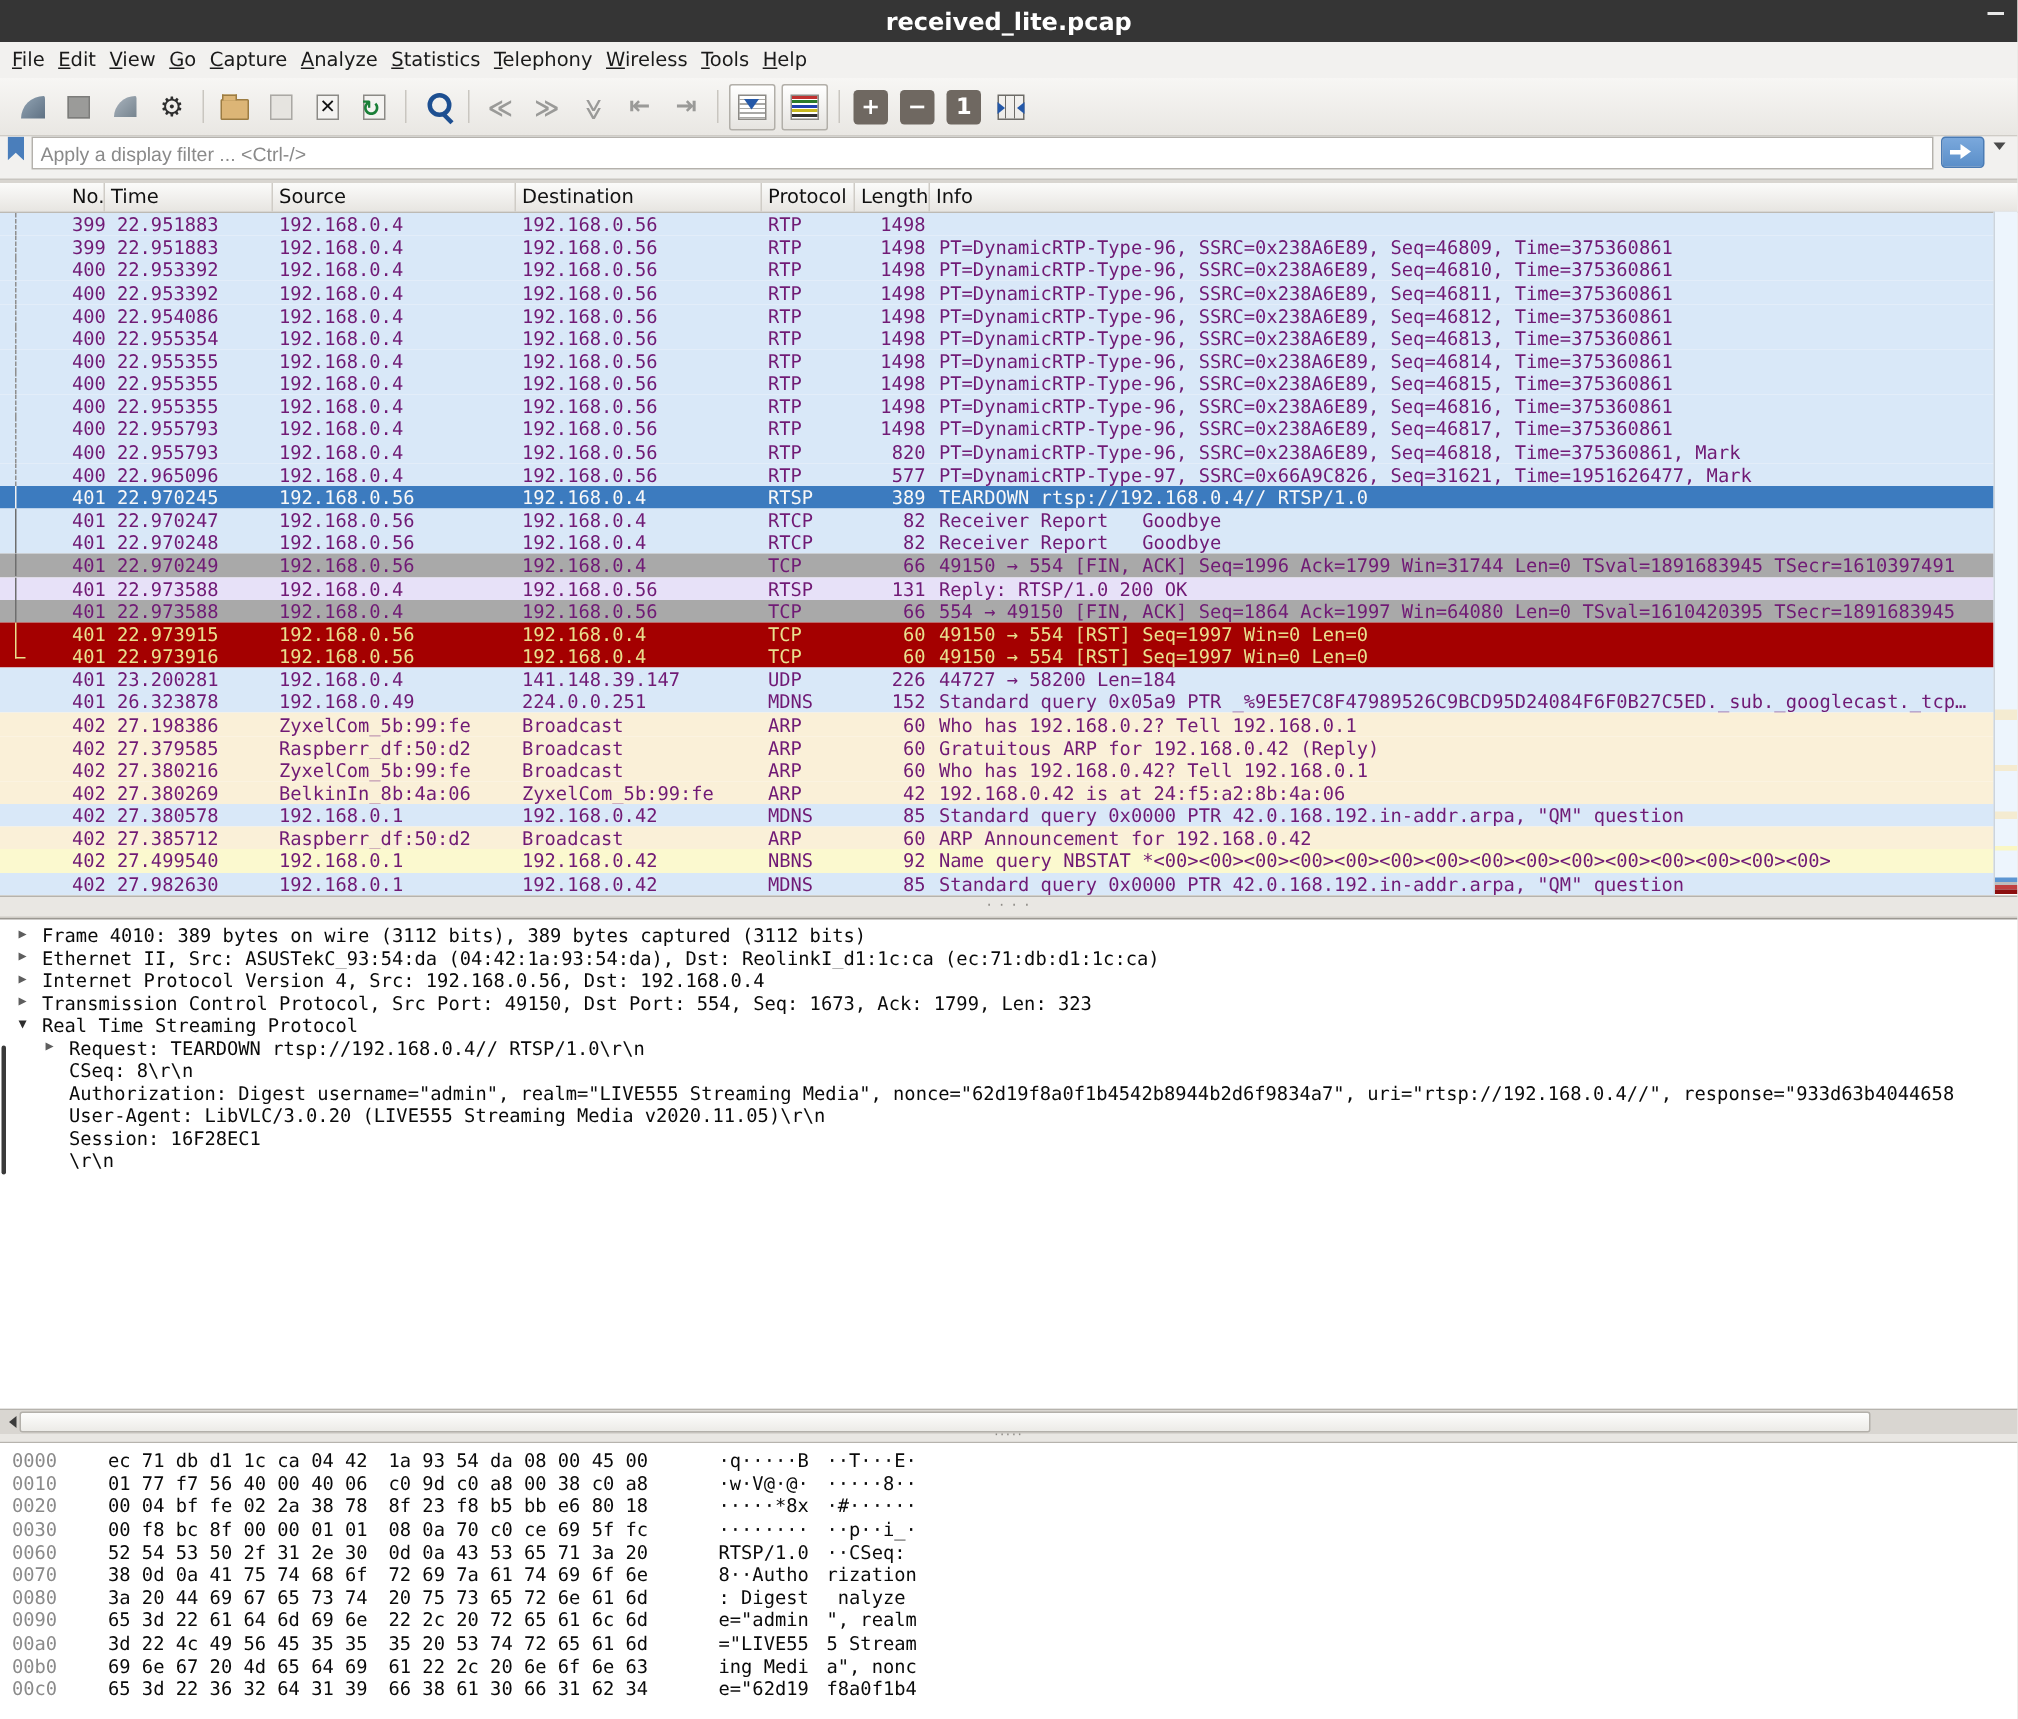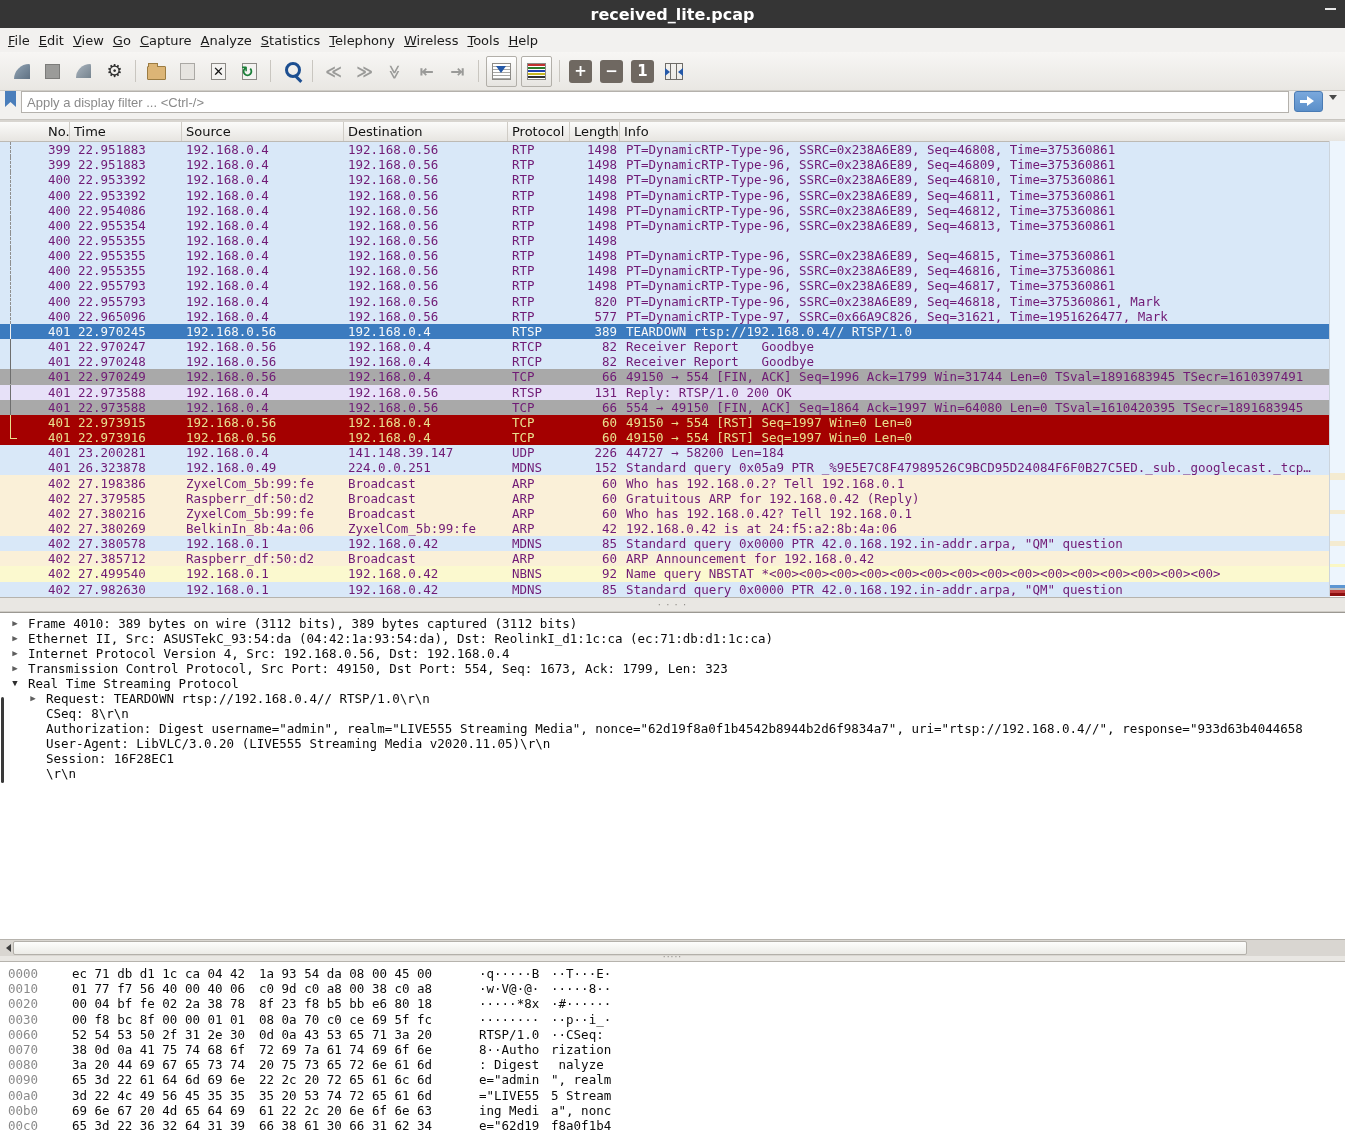--- a/index.html
+++ b/index.html
@@ -240,27 +240,27 @@
         <span>Protocol</span>
       </div>
     <div class="hcell" style="width:50px">
         <span>Length</span>
       </div>
     <div class="hcell" style="flex:1;border-right:none">
         <span>Info</span>
       </div>
   </div>
   <div class="list-body" id="plist-body">
-      <div class="prow mono c-blue"><span class="cl cl-no"><span class="mark m-dash"></span>3998</span><span class="cl cl-t">22.951883</span><span class="cl cl-s">192.168.0.4</span><span class="cl cl-d">192.168.0.56</span><span class="cl cl-p">RTP</span><span class="cl cl-l">1498</span><span class="cl cl-i">PT=DynamicRTP-Type-96, SSRC=0x238A6E89, Seq=46808, Time=375360861</span></div>
+      <div class="prow mono c-blue"><span class="cl cl-no"><span class="mark m-dash"></span>3998</span><span class="cl cl-t">22.951883</span><span class="cl cl-s">192.168.0.4</span><span class="cl cl-d">192.168.0.56</span><span class="cl cl-p">RTP</span><span class="cl cl-l">1498</span></div>
       <div class="prow mono c-blue"><span class="cl cl-no"><span class="mark m-dash"></span>3999</span><span class="cl cl-t">22.951883</span><span class="cl cl-s">192.168.0.4</span><span class="cl cl-d">192.168.0.56</span><span class="cl cl-p">RTP</span><span class="cl cl-l">1498</span><span class="cl cl-i">PT=DynamicRTP-Type-96, SSRC=0x238A6E89, Seq=46809, Time=375360861</span></div>
       <div class="prow mono c-blue"><span class="cl cl-no"><span class="mark m-dash"></span>4000</span><span class="cl cl-t">22.953392</span><span class="cl cl-s">192.168.0.4</span><span class="cl cl-d">192.168.0.56</span><span class="cl cl-p">RTP</span><span class="cl cl-l">1498</span><span class="cl cl-i">PT=DynamicRTP-Type-96, SSRC=0x238A6E89, Seq=46810, Time=375360861</span></div>
       <div class="prow mono c-blue"><span class="cl cl-no"><span class="mark m-dash"></span>4001</span><span class="cl cl-t">22.953392</span><span class="cl cl-s">192.168.0.4</span><span class="cl cl-d">192.168.0.56</span><span class="cl cl-p">RTP</span><span class="cl cl-l">1498</span><span class="cl cl-i">PT=DynamicRTP-Type-96, SSRC=0x238A6E89, Seq=46811, Time=375360861</span></div>
       <div class="prow mono c-blue"><span class="cl cl-no"><span class="mark m-dash"></span>4002</span><span class="cl cl-t">22.954086</span><span class="cl cl-s">192.168.0.4</span><span class="cl cl-d">192.168.0.56</span><span class="cl cl-p">RTP</span><span class="cl cl-l">1498</span><span class="cl cl-i">PT=DynamicRTP-Type-96, SSRC=0x238A6E89, Seq=46812, Time=375360861</span></div>
       <div class="prow mono c-blue"><span class="cl cl-no"><span class="mark m-dash"></span>4003</span><span class="cl cl-t">22.955354</span><span class="cl cl-s">192.168.0.4</span><span class="cl cl-d">192.168.0.56</span><span class="cl cl-p">RTP</span><span class="cl cl-l">1498</span><span class="cl cl-i">PT=DynamicRTP-Type-96, SSRC=0x238A6E89, Seq=46813, Time=375360861</span></div>
-      <div class="prow mono c-blue"><span class="cl cl-no"><span class="mark m-dash"></span>4004</span><span class="cl cl-t">22.955355</span><span class="cl cl-s">192.168.0.4</span><span class="cl cl-d">192.168.0.56</span><span class="cl cl-p">RTP</span><span class="cl cl-l">1498</span></div>
+      <div class="prow mono c-blue"><span class="cl cl-no"><span class="mark m-dash"></span>4004</span><span class="cl cl-t">22.955355</span><span class="cl cl-s">192.168.0.4</span><span class="cl cl-d">192.168.0.56</span><span class="cl cl-p">RTP</span><span class="cl cl-l">1498</span><span class="cl cl-i">PT=DynamicRTP-Type-96, SSRC=0x238A6E89, Seq=46814, Time=375360861</span></div>
       <div class="prow mono c-blue"><span class="cl cl-no"><span class="mark m-dash"></span>4005</span><span class="cl cl-t">22.955355</span><span class="cl cl-s">192.168.0.4</span><span class="cl cl-d">192.168.0.56</span><span class="cl cl-p">RTP</span><span class="cl cl-l">1498</span><span class="cl cl-i">PT=DynamicRTP-Type-96, SSRC=0x238A6E89, Seq=46815, Time=375360861</span></div>
       <div class="prow mono c-blue"><span class="cl cl-no"><span class="mark m-dash"></span>4006</span><span class="cl cl-t">22.955355</span><span class="cl cl-s">192.168.0.4</span><span class="cl cl-d">192.168.0.56</span><span class="cl cl-p">RTP</span><span class="cl cl-l">1498</span><span class="cl cl-i">PT=DynamicRTP-Type-96, SSRC=0x238A6E89, Seq=46816, Time=375360861</span></div>
       <div class="prow mono c-blue"><span class="cl cl-no"><span class="mark m-dash"></span>4007</span><span class="cl cl-t">22.955793</span><span class="cl cl-s">192.168.0.4</span><span class="cl cl-d">192.168.0.56</span><span class="cl cl-p">RTP</span><span class="cl cl-l">1498</span><span class="cl cl-i">PT=DynamicRTP-Type-96, SSRC=0x238A6E89, Seq=46817, Time=375360861</span></div>
       <div class="prow mono c-blue"><span class="cl cl-no"><span class="mark m-dash"></span>4008</span><span class="cl cl-t">22.955793</span><span class="cl cl-s">192.168.0.4</span><span class="cl cl-d">192.168.0.56</span><span class="cl cl-p">RTP</span><span class="cl cl-l">820</span><span class="cl cl-i">PT=DynamicRTP-Type-96, SSRC=0x238A6E89, Seq=46818, Time=375360861, Mark</span></div>
       <div class="prow mono c-blue"><span class="cl cl-no"><span class="mark m-dash"></span>4009</span><span class="cl cl-t">22.965096</span><span class="cl cl-s">192.168.0.4</span><span class="cl cl-d">192.168.0.56</span><span class="cl cl-p">RTP</span><span class="cl cl-l">577</span><span class="cl cl-i">PT=DynamicRTP-Type-97, SSRC=0x66A9C826, Seq=31621, Time=1951626477, Mark</span></div>
       <div class="prow mono c-sel"><span class="cl cl-no"><span class="mark m-white"></span>4010</span><span class="cl cl-t">22.970245</span><span class="cl cl-s">192.168.0.56</span><span class="cl cl-d">192.168.0.4</span><span class="cl cl-p">RTSP</span><span class="cl cl-l">389</span><span class="cl cl-i">TEARDOWN rtsp://192.168.0.4// RTSP/1.0</span></div>
       <div class="prow mono c-blue"><span class="cl cl-no"><span class="mark m-line"></span>4011</span><span class="cl cl-t">22.970247</span><span class="cl cl-s">192.168.0.56</span><span class="cl cl-d">192.168.0.4</span><span class="cl cl-p">RTCP</span><span class="cl cl-l">82</span><span class="cl cl-i">Receiver Report   Goodbye</span></div>
       <div class="prow mono c-blue"><span class="cl cl-no"><span class="mark m-line"></span>4012</span><span class="cl cl-t">22.970248</span><span class="cl cl-s">192.168.0.56</span><span class="cl cl-d">192.168.0.4</span><span class="cl cl-p">RTCP</span><span class="cl cl-l">82</span><span class="cl cl-i">Receiver Report   Goodbye</span></div>
       <div class="prow mono c-gray"><span class="cl cl-no"><span class="mark m-line"></span>4013</span><span class="cl cl-t">22.970249</span><span class="cl cl-s">192.168.0.56</span><span class="cl cl-d">192.168.0.4</span><span class="cl cl-p">TCP</span><span class="cl cl-l">66</span><span class="cl cl-i">49150 → 554 [FIN, ACK] Seq=1996 Ack=1799 Win=31744 Len=0 TSval=1891683945 TSecr=1610397491</span></div>
       <div class="prow mono c-lav"><span class="cl cl-no"><span class="mark m-line"></span>4014</span><span class="cl cl-t">22.973588</span><span class="cl cl-s">192.168.0.4</span><span class="cl cl-d">192.168.0.56</span><span class="cl cl-p">RTSP</span><span class="cl cl-l">131</span><span class="cl cl-i">Reply: RTSP/1.0 200 OK</span></div>

